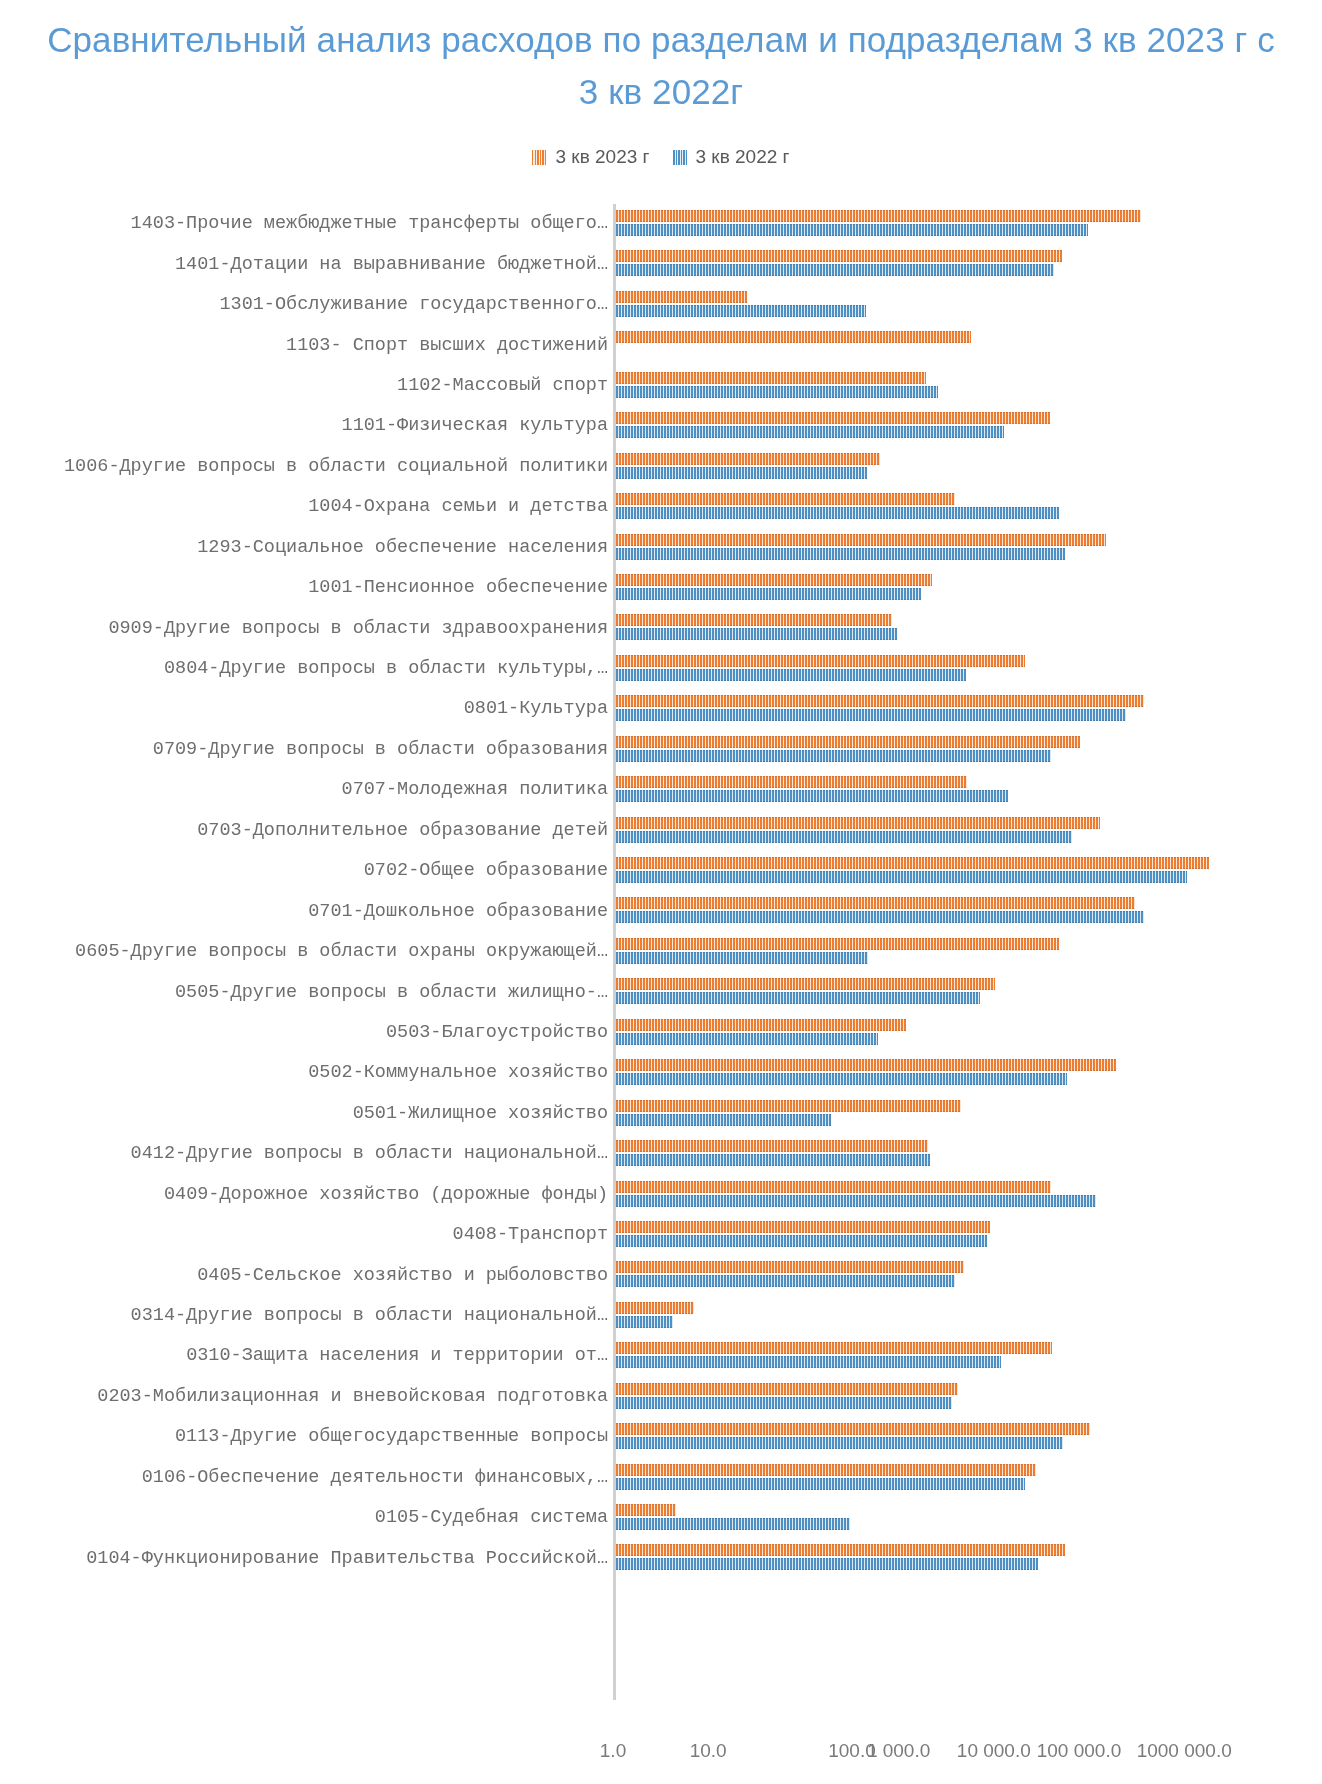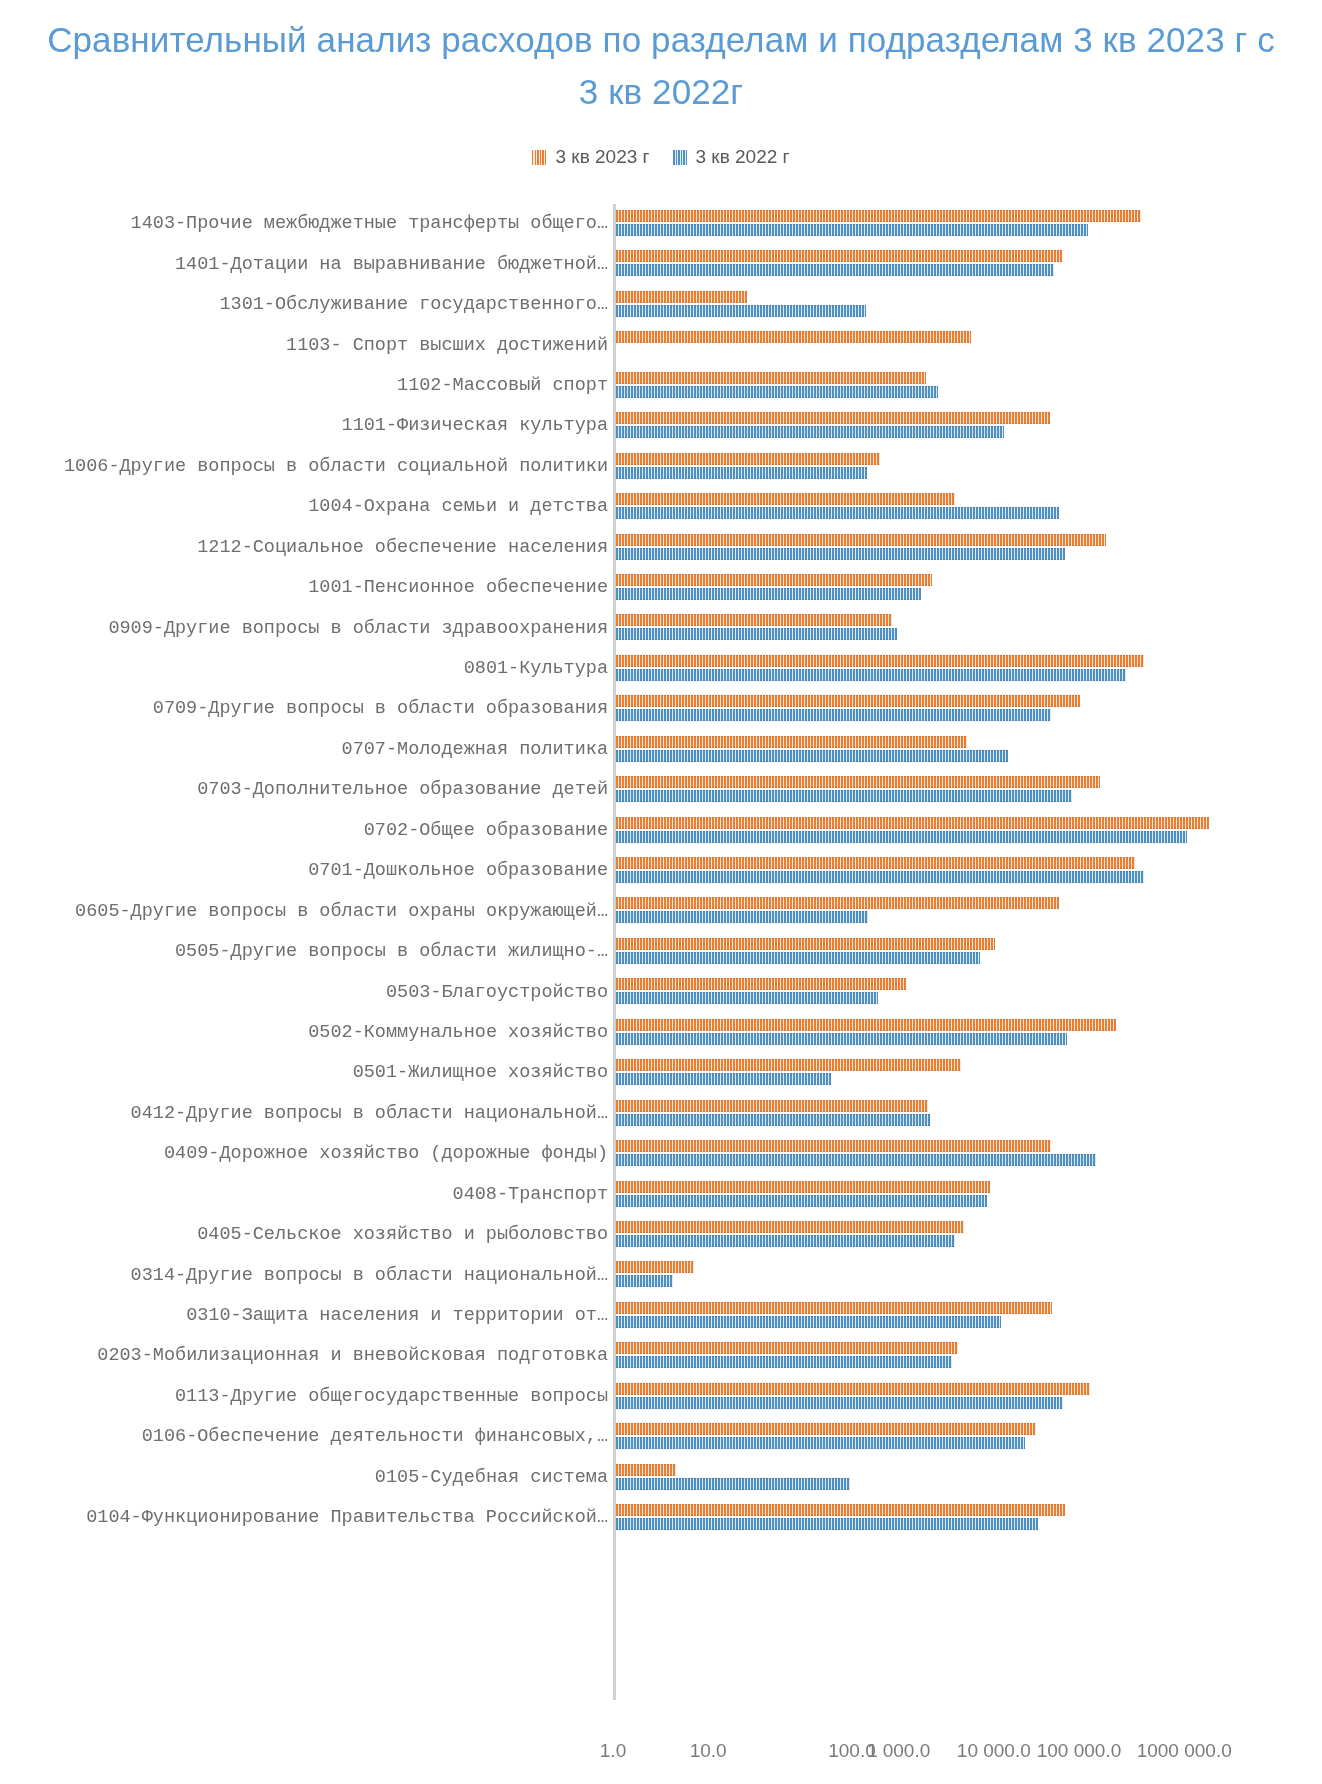--- a/index.html
+++ b/index.html
@@ -239,38 +239,45 @@
           </div>
         </div>
         <div class="row">
           <div class="cat-label">1004-Охрана семьи и детства</div>
           <div class="bars">
             <div class="bar b2023" style="left: 0px; width: 338.56px;"></div>
             <div class="bar b2022" style="left: 0px; width: 442.986px;"></div>
           </div>
         </div>
         <div class="row">
-          <div class="cat-label">1212-Социальное обеспечение населения</div>
+          <div class="cat-label">1293-Социальное обеспечение населения</div>
           <div class="bars">
             <div class="bar b2023" style="left: 0px; width: 489.911px;"></div>
             <div class="bar b2022" style="left: 0px; width: 448.964px;"></div>
           </div>
         </div>
         <div class="row">
           <div class="cat-label">1001-Пенсионное обеспечение</div>
           <div class="bars">
             <div class="bar b2023" style="left: 0px; width: 316.275px;"></div>
             <div class="bar b2022" style="left: 0px; width: 305.032px;"></div>
           </div>
         </div>
         <div class="row">
           <div class="cat-label">0909-Другие вопросы в области здравоохранения</div>
           <div class="bars">
             <div class="bar b2023" style="left: 0px; width: 276.374px;"></div>
             <div class="bar b2022" style="left: 0px; width: 281.244px;"></div>
+          </div>
+        </div>
+        <div class="row">
+          <div class="cat-label">0804-Другие вопросы в области культуры,…</div>
+          <div class="bars">
+            <div class="bar b2023" style="left: 0px; width: 409.458px;"></div>
+            <div class="bar b2022" style="left: 0px; width: 350.454px;"></div>
           </div>
         </div>
         <div class="row">
           <div class="cat-label">0801-Культура</div>
           <div class="bars">
             <div class="bar b2023" style="left: 0px; width: 527.795px;"></div>
             <div class="bar b2022" style="left: 0px; width: 510.436px;"></div>
           </div>
         </div>
         <div class="row">

